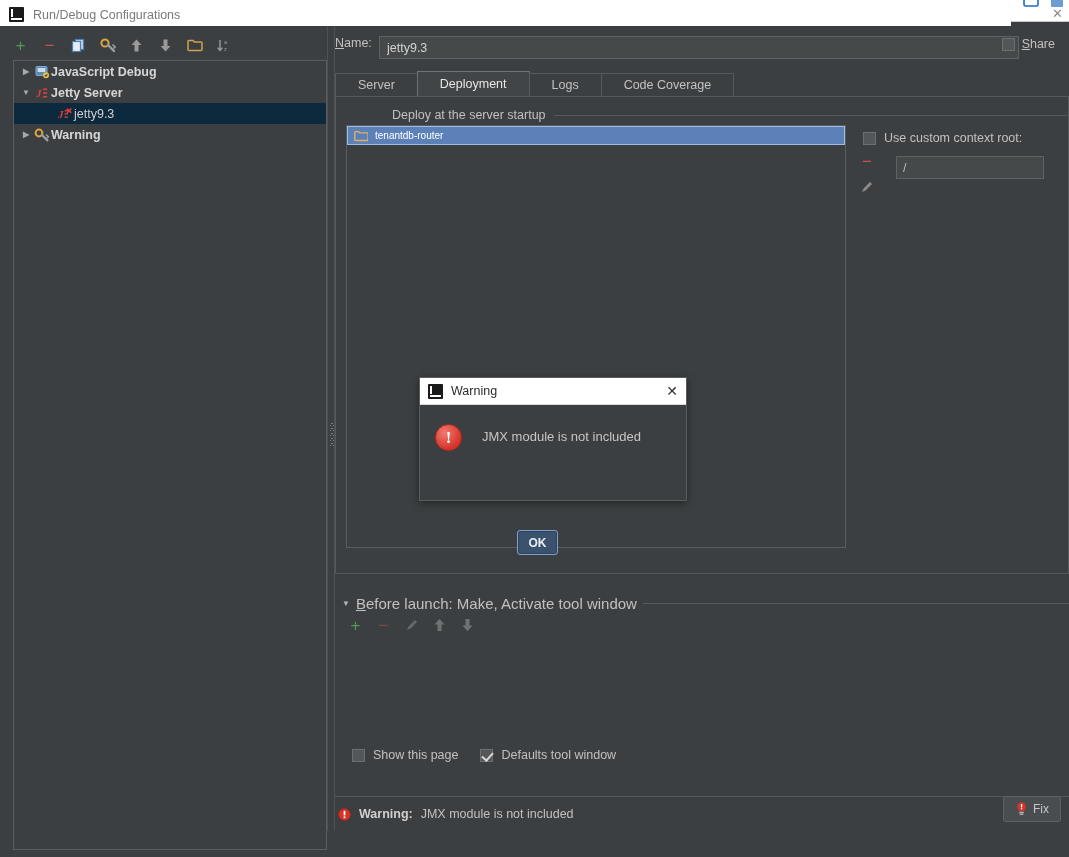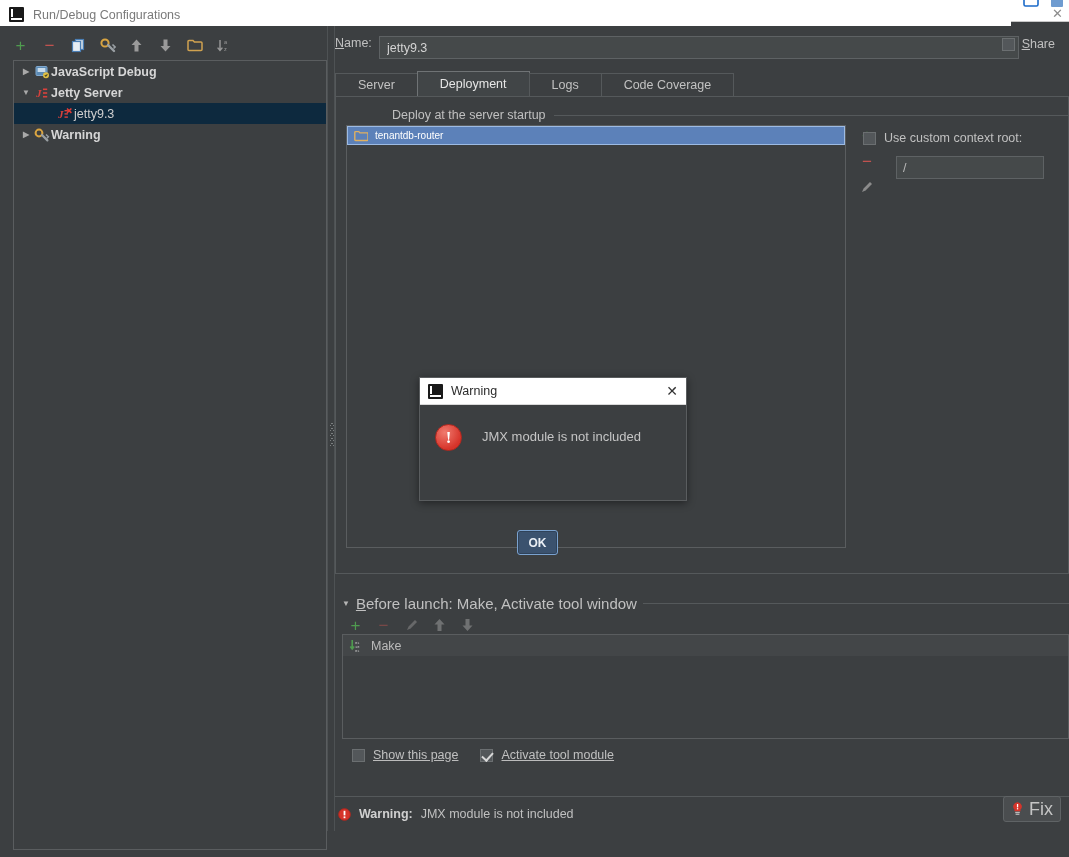--- a/index.html
+++ b/index.html
@@ -290,21 +290,21 @@
     background: #3c3f41;
   }
   .bl-row {
     display: flex; align-items: center; gap: 6px;
     height: 21px; padding-left: 6px;
     background: #434648;
     font-size: 12.5px;
   }
   .bl-footer {
     position: absolute; left: 17px; top: 722px;
-    display: flex; align-items: center; gap: 22px; text-decoration: underline;
+    display: flex; align-items: center; gap: 22px;
   }
   .bl-footer .grp { display: flex; align-items: center; gap: 8px; }
 
   
   .warn-bar {
     position: absolute; left: 0; top: 770px; width: 734px; height: 1px;
     background: #55595b;
   }
   .warn-line {
     position: absolute; left: 3px; top: 781px;
@@ -313,21 +313,21 @@
   }
   .warn-line b { color: #d0d0d0; }
   .warn-line span.msg { color: #c0c0c0; }
   .fix-btn {
     position: absolute; right: 8px; top: 770px;
     width: 58px; height: 26px;
     background: #4a4d4f;
     border: 1px solid #5f6365;
     border-radius: 3px;
     display: flex; align-items: center; justify-content: center; gap: 5px;
-    font-size: 18px; color: #c5c5c5;
+    font-size: 12px; color: #c5c5c5;
   }
 
   
   .modal {
     position: absolute; left: 419px; top: 377px;
     width: 268px; height: 124px;
     background: #3c3f41;
     border: 1px solid #5a5d5f;
     box-shadow: 0 2px 8px rgba(0,0,0,0.45);
   }
@@ -610,42 +610,29 @@
               <path d="M6.5 1 L11.5 6.6 H8.5 V13 H4.5 V6.6 H1.5 Z" fill="#9a9a9a"></path>
             </svg>
         </div>
         <div class="tb-ico">
           <svg width="13" height="14" viewBox="0 0 13 14" opacity="0.55">
               <path d="M6.5 13 L11.5 7.4 H8.5 V1 H4.5 V7.4 H1.5 Z" fill="#9a9a9a"></path>
             </svg>
         </div>
       </div>
 
-      <div class="bl-box">
-        <div class="bl-row">
-          <span>
-            <svg width="16" height="14" viewBox="0 0 16 14" style="display:block">
-                <path d="M3.2 1v8.4M1.3 7.6L3.2 10l1.9-2.4" stroke="#4f9b4f" stroke-width="1.6" fill="none"></path>
-                <text x="6" y="4.6" font-size="3.6" fill="#c4c4c4" font-family="Liberation Mono, monospace">01</text>
-                <text x="6" y="8.6" font-size="3.6" fill="#c4c4c4" font-family="Liberation Mono, monospace">10</text>
-                <text x="6" y="12.6" font-size="3.6" fill="#c4c4c4" font-family="Liberation Mono, monospace">01</text>
-              </svg>
-          </span>
-          <span>Make</span>
-        </div>
-      </div>
 
       <div class="bl-footer">
         <div class="grp">
           <div class="cb"></div>
           <div class="cb-label">Show this page</div>
         </div>
         <div class="grp">
           <div class="cb checked"></div>
-          <div class="cb-label">Activate tool module</div>
+          <div class="cb-label">Defaults tool window</div>
         </div>
       </div>
 
       <div class="warn-bar"></div>
       <div class="warn-line">
         <svg width="13" height="13" viewBox="0 0 13 13">
             <circle cx="6.5" cy="6.5" r="5.8" fill="#d6342a" stroke="#b5271e"></circle>
             <rect x="5.6" y="2.8" width="1.8" height="4.6" fill="#fff"></rect>
             <rect x="5.6" y="8.4" width="1.8" height="1.8" fill="#fff"></rect>
           </svg>

